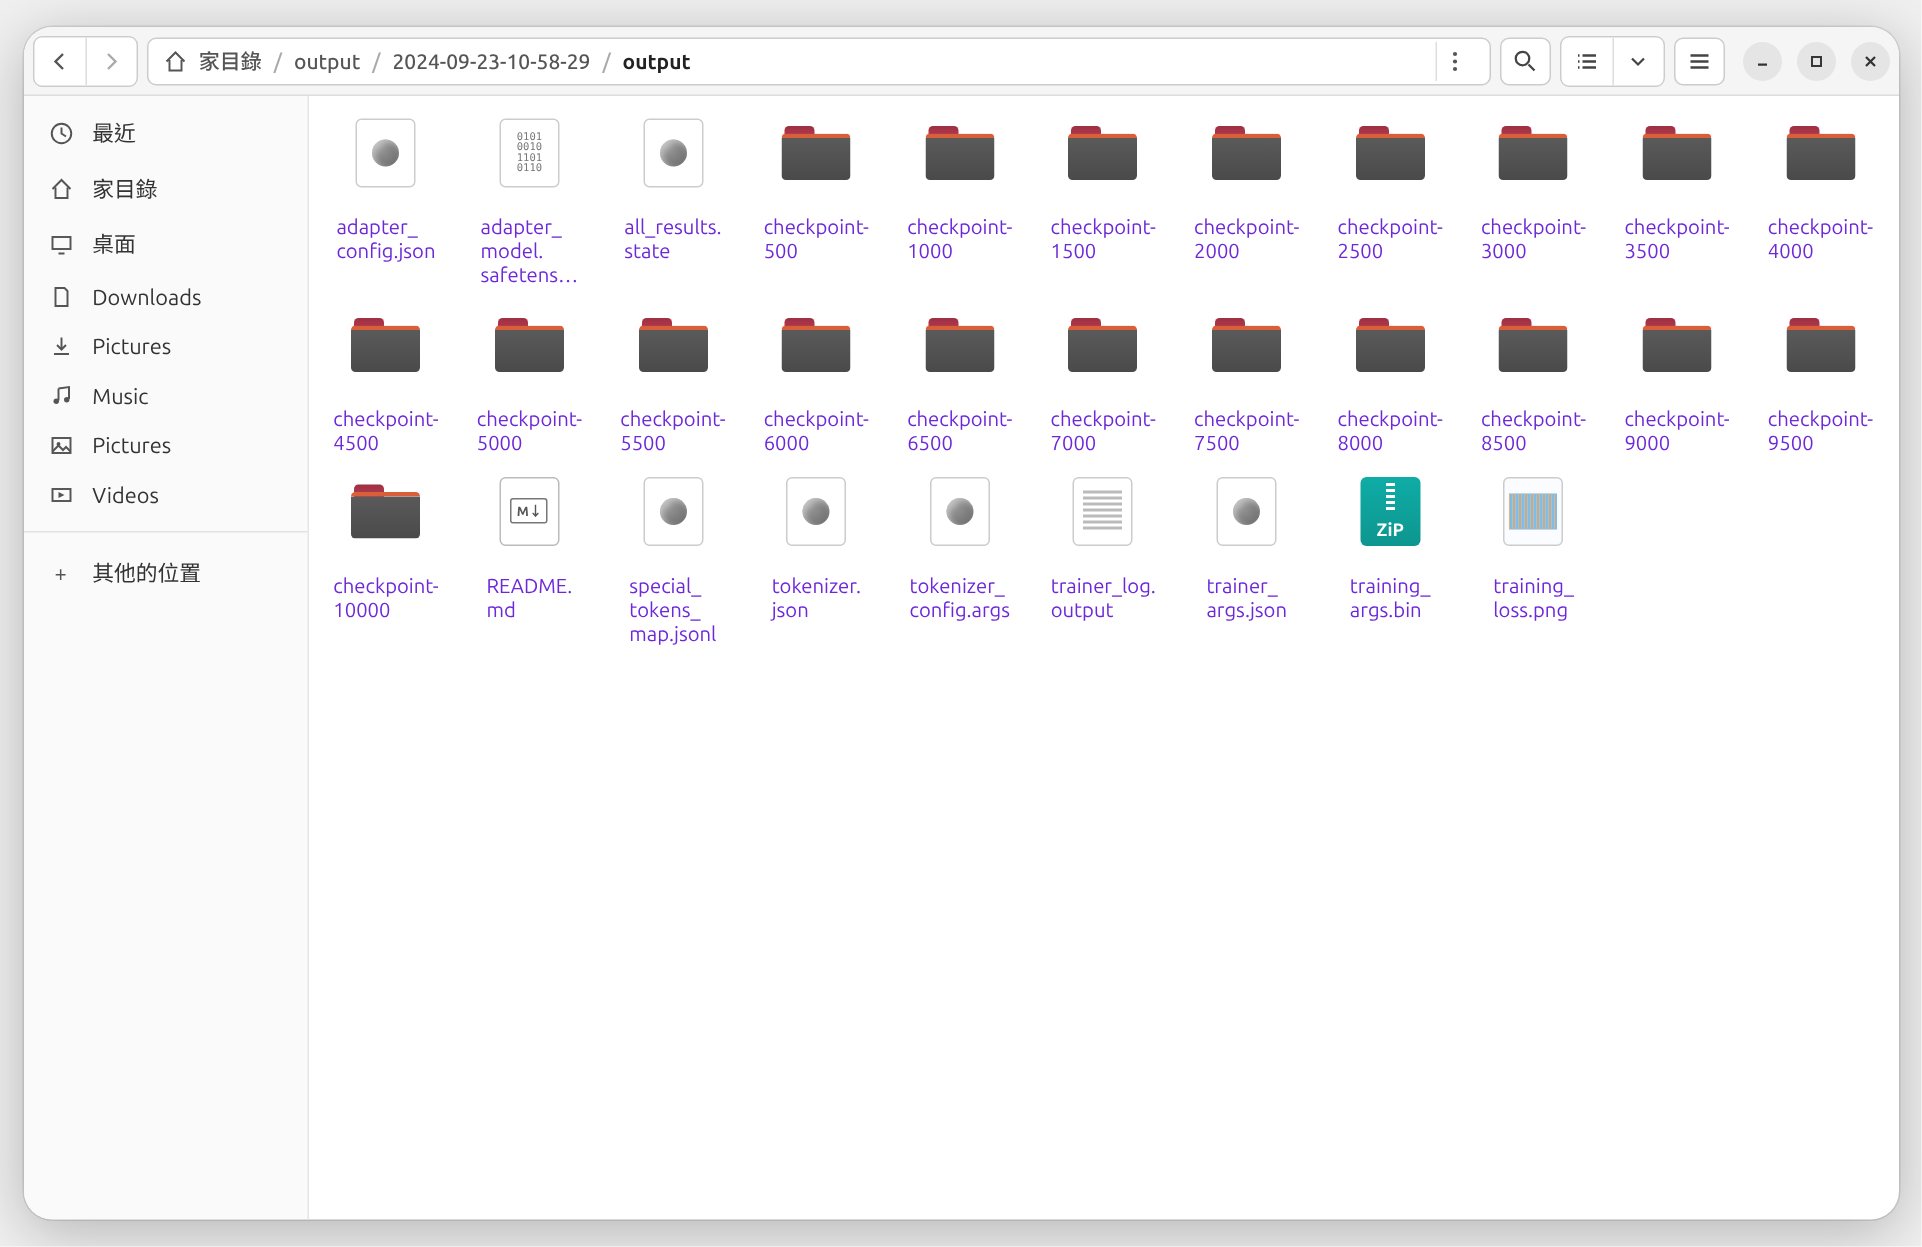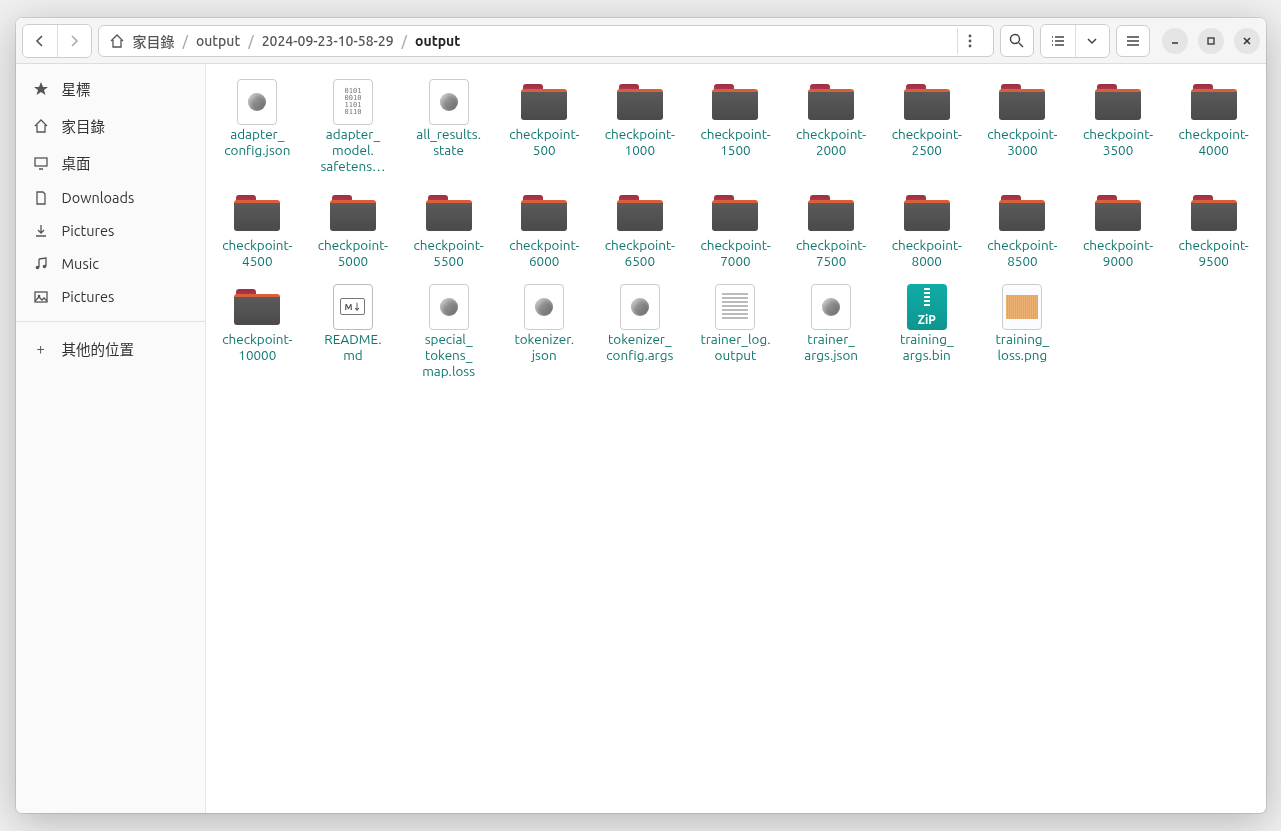--- a/index.html
+++ b/index.html
@@ -10,21 +10,21 @@
       width: 1281px;
       height: 831px;
       display: flex;
       align-items: center;
       justify-content: center;
     }
     .window {
       width: 1250px;
       height: 795px;
       background: #fff;
-      border-radius: 6px;
+      border-radius: 19px;
       box-shadow: 0 8px 40px rgba(0,0,0,0.25), 0 0 0 1px rgba(0,0,0,0.1);
       display: flex;
       flex-direction: column;
       overflow: hidden;
     }
     .titlebar {
       height: 46px;
       background: #f5f5f5;
       border-bottom: 1px solid #ddd;
       display: flex;
@@ -84,25 +84,25 @@
       display:flex; align-items:center; gap:12px;
       padding: 8px 16px; color:#333; font-size:14.5px;
       cursor:pointer;
     }
     .sidebar-item .ico { width:18px; display:flex; justify-content:center; color:#555;}
     .sidebar-sep { height:1px; background:#e2e2e2; margin:8px 0; }
     .content { flex:1; overflow:auto; padding: 10px 4px; }
     .grid { display:grid; grid-template-columns: repeat(11, 1fr); gap: 4px 0; }
     .item {
       display:flex; flex-direction:column; align-items:center;
-      padding: 6px 2px; cursor:pointer; text-align:center;
+      padding: 6px 2px; cursor:pointer; 
       border-radius:6px;
     }
     .thumb { width:50px; height:44px; display:flex;align-items:center;justify-content:center; margin-bottom:2px; }
-    .label { font-size:13.5px; color:#0f766e; line-height:1.2; word-break:break-word; max-width:88px; white-space:pre-line;}
+    .label { font-size:13.5px; color:#6d28d9; line-height:1.2; word-break:break-word; max-width:88px; white-space:pre-line;margin-top:17px;}
     
     .folder {
       width:46px; height:36px;
       position:relative;
     }
     .folder::before {
       content:""; position:absolute; top:0; left:2px; width:20px; height:9px;
       background: linear-gradient(#9e2f42,#b83c52); border-radius:3px 3px 0 0;
     }
     .folder::after {
@@ -224,24 +224,25 @@
       </div>
     </div>
   </div>
 
   <div class="body">
     <div class="sidebar">
       <div id="sidebar-list">
           <div class="sidebar-item">
             <span class="ico">
               <svg width="16" height="16" viewBox="0 0 16 16">
-                <path d="M8 1 L10 6 L15 6 L11 9 L12.5 14 L8 11 L3.5 14 L5 9 L1 6 L6 6 Z" fill="#555"></path>
-              </svg>
-            </span>
-            <span>星標</span>
+                <circle cx="8" cy="8" r="6.5" stroke="#555" stroke-width="1.3" fill="none"></circle>
+                <path d="M8 4 V8 L11 10" stroke="#555" stroke-width="1.3" fill="none"></path>
+              </svg>
+            </span>
+            <span>最近</span>
           </div>
           <div class="sidebar-item">
             <span class="ico">
               <svg width="16" height="16" viewBox="0 0 16 16">
                 <path d="M2 8 L8 2 L14 8 M4 7 V14 H12 V7" stroke="#555" stroke-width="1.3" fill="none"></path>
               </svg>
             </span>
             <span>家目錄</span>
           </div>
           <div class="sidebar-item">
@@ -281,20 +282,29 @@
           </div>
           <div class="sidebar-item">
             <span class="ico">
               <svg width="16" height="16" viewBox="0 0 16 16">
                 <rect x="2" y="3" width="12" height="10" stroke="#555" stroke-width="1.3" fill="none"></rect>
                 <circle cx="6" cy="7" r="1.3" fill="#555"></circle>
                 <path d="M2 12 L6 8 L9 11 L11 9 L14 12" stroke="#555" stroke-width="1.3" fill="none"></path>
               </svg>
             </span>
             <span>Pictures</span>
+          </div>
+          <div class="sidebar-item">
+            <span class="ico">
+              <svg width="16" height="16" viewBox="0 0 16 16">
+                <rect x="2" y="4" width="12" height="8" stroke="#555" stroke-width="1.3" fill="none"></rect>
+                <path d="M6 6 L10 8 L6 10 Z" fill="#555"></path>
+              </svg>
+            </span>
+            <span>Videos</span>
           </div>
         </div>
       <div class="sidebar-sep"></div>
       <div class="sidebar-item">
         <span class="ico">+</span>
         <span>其他的位置</span>
       </div>
     </div>
 
     <div class="content">
@@ -470,21 +480,21 @@
             </div>
             <div class="label">README.
 md</div>
           </div>
           <div class="item">
             <div class="thumb">
               <div class="file json"></div>
             </div>
             <div class="label">special_
 tokens_
-map.loss</div>
+map.jsonl</div>
           </div>
           <div class="item">
             <div class="thumb">
               <div class="file json"></div>
             </div>
             <div class="label">tokenizer.
 json</div>
           </div>
           <div class="item">
             <div class="thumb">

